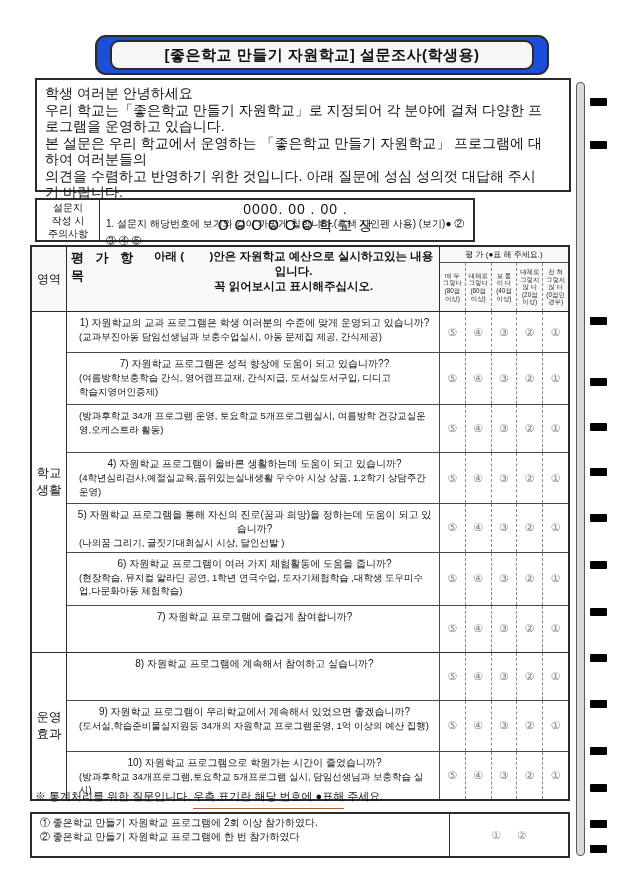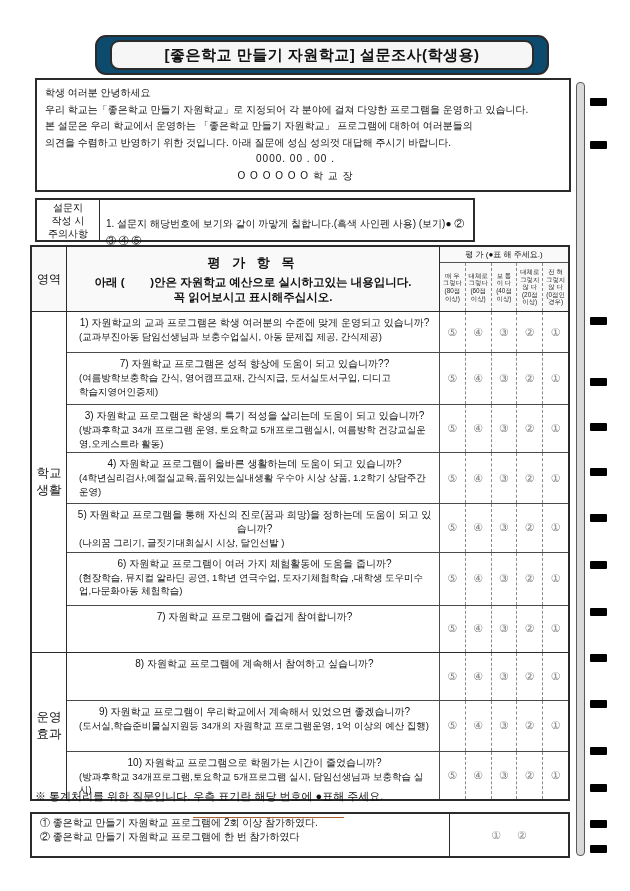--- a/index.html
+++ b/index.html
@@ -1,45 +1,45 @@
 <!DOCTYPE html>
 <html><head>
 <meta charset="utf-8">
 <style>
   html,body{margin:0;padding:0;background:#fff;}
   .page{position:relative;width:630px;height:891px;background:#ffffff;overflow:hidden;
         font-family:"Liberation Sans", sans-serif;color:#111;}
   
   .title-outer{position:absolute;left:95px;top:35px;width:450px;height:36px;
-               border:2px solid #2b2b2b;border-radius:11px;background:#0c4a6e;}
+               border:2px solid #2b2b2b;border-radius:11px;background:#1d4ed8;}
   .title-inner{position:absolute;left:13px;top:3px;right:13px;bottom:3px;
                border:2px solid #2b2b2b;border-radius:9px;background:#f6f6f6;
                display:flex;align-items:center;justify-content:center;
                font-size:15px;font-weight:bold;letter-spacing:0.5px;}
   
   .intro{position:absolute;left:35px;top:78px;width:536px;height:114px;
          border:2px solid #2b2b2b;box-sizing:border-box;padding:5px 23px 0 8px;
-         font-size:10px;line-height:16.5px;}
+         font-size:14px;line-height:16.5px;}
   .intro-body{white-space:pre-line;}
   .intro-date,.intro-signer{text-align:center;letter-spacing:1px;}
   
   .notice{position:absolute;left:35px;top:198px;width:440px;height:44px;
           border:2px solid #2b2b2b;box-sizing:border-box;display:flex;}
   .notice-label{width:62px;border-right:1.5px solid #2b2b2b;display:flex;align-items:center;
                 justify-content:center;text-align:center;font-size:10px;line-height:13px;
                 white-space:pre-line;}
   .notice-items{flex:1;padding:15px 6px;font-size:10px;line-height:17px;}
   
   .mtable{position:absolute;left:30px;top:245px;width:540px;border:2px solid #2b2b2b;
           box-sizing:border-box;background:#fff;}
   .mhead{display:flex;height:64px;border-bottom:1.5px solid #2b2b2b;background:#f9f9f9;}
   .area-head{width:34px;border-right:1.5px solid #2b2b2b;display:flex;align-items:center;
              justify-content:center;font-size:12px;}
-  .items-head{flex:1;border-right:1.5px solid #2b2b2b;display:flex;flex-direction:column;
-              align-items:center;justify-content:center;padding:2px 4px;}
+  .items-head{flex:1;border-right:1.5px solid #2b2b2b;display:flex;flex-direction:row;
+              align-items:flex-start;justify-content:center;padding:2px 4px;}
   .items-title{font-size:13px;font-weight:bold;letter-spacing:4px;margin-bottom:3px;}
   .items-note{font-size:11.5px;font-weight:bold;line-height:15px;text-align:center;white-space:pre-wrap;}
   .rating-head{width:128px;display:flex;flex-direction:column;}
   .rating-title{height:15px;border-bottom:1px solid #555;display:flex;align-items:center;
                 justify-content:center;font-size:8px;}
   .rating-cols{flex:1;display:flex;}
   .r-head-col{flex:1;display:flex;align-items:center;justify-content:center;text-align:center;
               font-size:6.4px;line-height:7.6px;white-space:pre-line;color:#222;}
   .r-head-col + .r-head-col{border-left:1px dashed #8a8a8a;}
   .section{display:flex;}
@@ -52,21 +52,21 @@
   .q-row + .q-row{border-top:1px solid #4a4a4a;}
   .q-cell{flex:1;border-right:1px solid #4a4a4a;padding:4px 5px 2px 8px;box-sizing:border-box;}
   .q-text{font-size:10px;line-height:14px;text-align:center;}
   .q-note{font-size:9.5px;line-height:13.5px;white-space:pre-line;padding-left:4px;}
   .r-cell{width:128px;display:flex;align-items:stretch;}
   .r-opt{flex:1;display:flex;align-items:center;justify-content:center;
          font-size:11px;color:#7d7d7d;cursor:pointer;}
   .r-opt + .r-opt{border-left:1px dashed #8a8a8a;}
   
   .stat-note{position:absolute;left:35px;top:789px;font-size:11px;}
-  .stat-underline{border-bottom:1.5px solid #b06030;padding-bottom:15px;}
+  .stat-underline{border-bottom:1.5px solid #b06030;padding-bottom:6px;}
   .q11{position:absolute;left:30px;top:812px;width:540px;height:46px;border:2px solid #2b2b2b;
        box-sizing:border-box;display:flex;}
   .q11-left{flex:1;padding:2px 8px;font-size:10px;line-height:13.5px;}
   .q11-right{width:118px;border-left:1.5px solid #2b2b2b;display:flex;align-items:center;
              justify-content:center;gap:16px;color:#8a8a8a;font-size:11px;}
   
   .edge-strip{position:absolute;left:576px;top:82px;width:9px;height:774px;background:#d9d9d9;
               border:1px solid #5a5a5a;border-radius:4px;box-sizing:border-box;}
   .omr{position:absolute;left:590px;width:17px;height:8px;background:#000;border-radius:1px;}
 </style>
@@ -160,21 +160,20 @@
           <div class="r-cell">
             <span class="r-opt">⑤</span>
             <span class="r-opt">④</span>
             <span class="r-opt">③</span>
             <span class="r-opt">②</span>
             <span class="r-opt">①</span>
           </div>
         </div>
         <div class="q-row" style="min-height:47px">
           <div class="q-cell">
-            <div class="q-text">3) 자원학교 프로그램은 학생의 특기 적성을 살리는데 도움이 되고 있습니까?</div>
             <div class="q-note">(방과후학교 34개 프로그램 운영, 토요학교 5개프로그램실시, 여름방학 건강교실운
 영,오케스트라 활동)</div>
           </div>
           <div class="r-cell">
             <span class="r-opt">⑤</span>
             <span class="r-opt">④</span>
             <span class="r-opt">③</span>
             <span class="r-opt">②</span>
             <span class="r-opt">①</span>
           </div>

